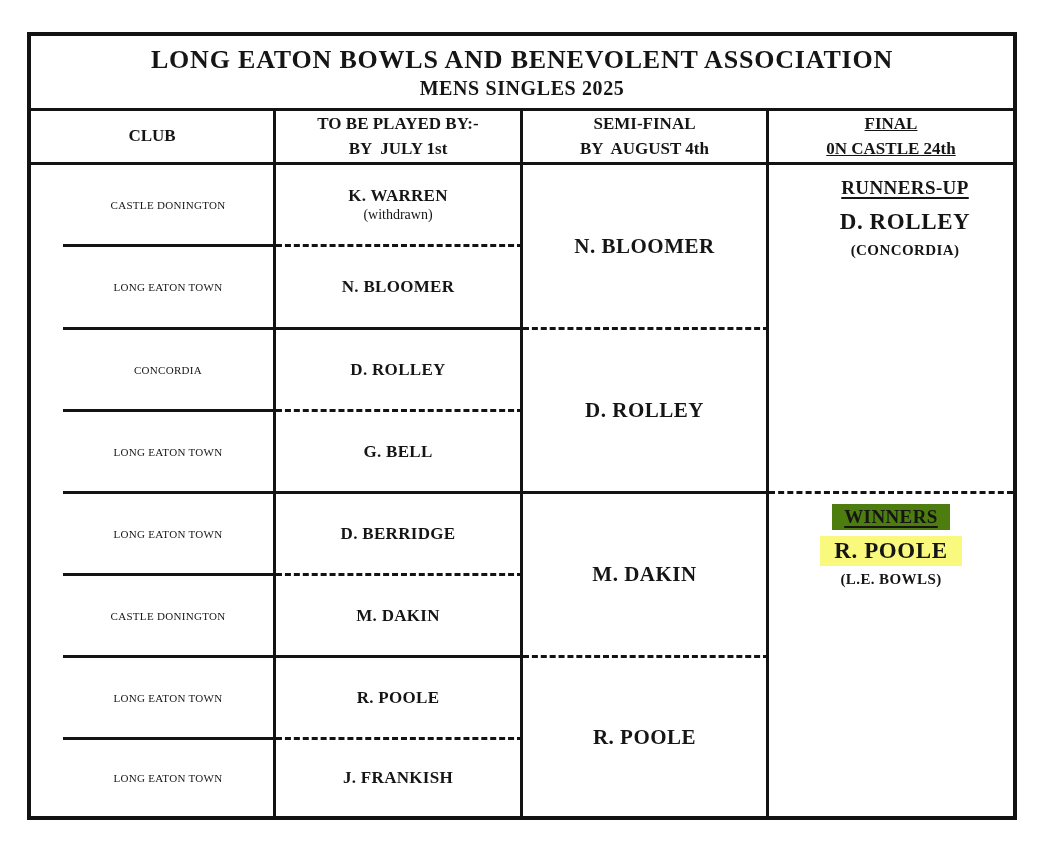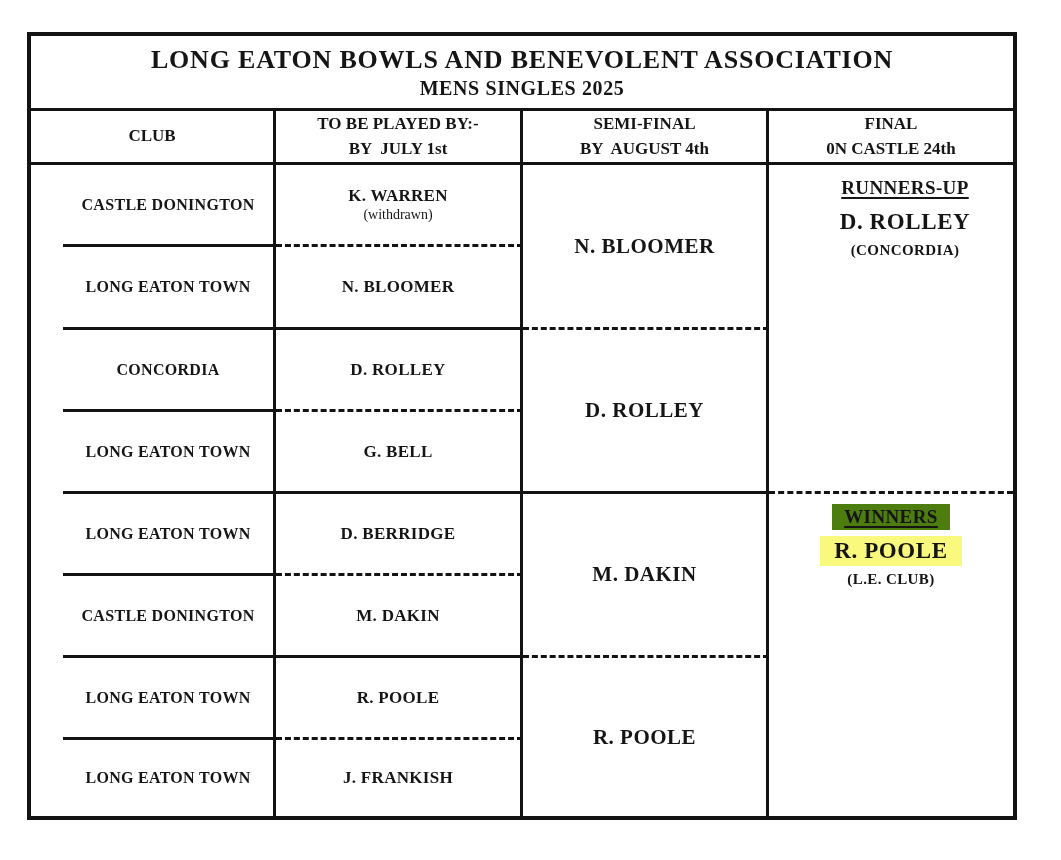--- a/index.html
+++ b/index.html
@@ -29,21 +29,21 @@
   .title-cell { grid-column: 1 / 5; grid-row: 1; }
   .title-line1 { font-size: 26px; font-weight: bold; letter-spacing: 0.8px; line-height: 1.25; }
   .title-line2 { font-size: 20px; font-weight: bold; letter-spacing: 0.6px; line-height: 1.2; }
 
   
   .hdr { font-size: 17px; font-weight: bold; line-height: 1.45; }
   .hdr div { white-space: pre; }
   .hdr div:empty { display: none; }
 
   
-  .club { font-size: 16px; font-weight: bold; letter-spacing: 0.3px; margin-left: 32px; }
+  .club { font-size: 11px; font-weight: normal; letter-spacing: 0.3px; margin-left: 32px; }
   .player { font-size: 17px; font-weight: bold; letter-spacing: 0.3px; }
   .note { font-size: 14px; font-weight: normal; line-height: 1.25; }
   .note:empty { display: none; }
   .semi { font-size: 21px; font-weight: bold; letter-spacing: 0.5px; }
 
   
   .final-cell { justify-content: flex-start; padding-top: 10px; }
   .final-label {
     font-size: 19px; font-weight: bold;
     text-decoration: underline;
@@ -78,21 +78,21 @@
 
   </div>
   <div class="cell hdr b-r b-b" style="grid-row:2; grid-column:2;">
     <div>TO BE PLAYED BY:-</div>
     <div>BY  JULY 1st</div>
   </div>
   <div class="cell hdr b-r b-b" style="grid-row:2; grid-column:3;">
     <div>SEMI-FINAL</div>
     <div>BY  AUGUST 4th</div>
   </div>
-  <div class="cell hdr b-b" style="grid-row:2; grid-column:4;">
+  <div class="cell hdr b-b" style="grid-row:2; grid-column:4;text-decoration:underline;">
     <div>FINAL</div>
     <div>0N CASTLE 24th</div>
   </div>
 
   <div class="cell club c1 r1 b-r b-b">CASTLE DONINGTON</div>
   <div class="cell club c1 r2 b-r b-b">LONG EATON TOWN</div>
   <div class="cell club c1 r3 b-r b-b">CONCORDIA</div>
   <div class="cell club c1 r4 b-r b-b">LONG EATON TOWN</div>
   <div class="cell club c1 r5 b-r b-b">LONG EATON TOWN</div>
   <div class="cell club c1 r6 b-r b-b">CASTLE DONINGTON</div>
@@ -138,16 +138,16 @@
   <div class="cell semi c3 sf4 b-r">R. POOLE</div>
 
   <div class="cell final-cell c4 fin1 d-b">
     <div class="final-label">RUNNERS-UP</div>
     <div class="final-name">D. ROLLEY</div>
     <div class="final-club">(CONCORDIA)</div>
   </div>
   <div class="cell final-cell c4 fin2">
     <div class="final-label hl" data-bg="colors.highlight" style="background: #4d7c0f;">WINNERS</div>
     <div class="final-name hl" data-bg="colors.highlight" style="background: rgb(249, 249, 125);">R. POOLE</div>
-    <div class="final-club">(L.E. CLUB)</div>
+    <div class="final-club">(L.E. BOWLS)</div>
   </div>
 
 </div>
 
 </body></html>

